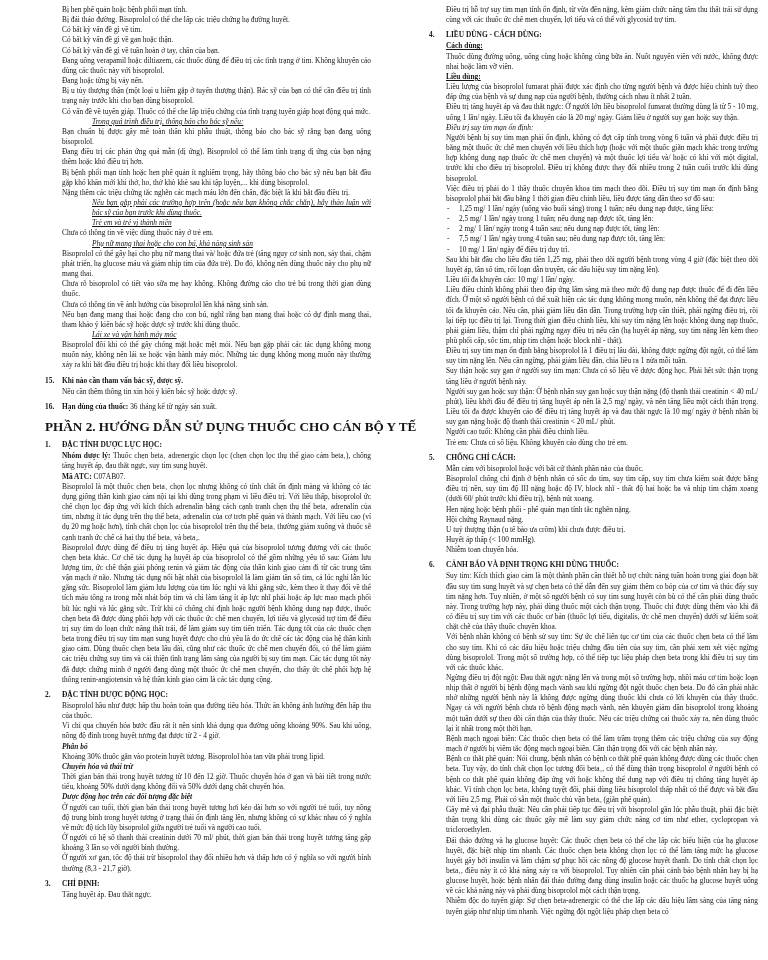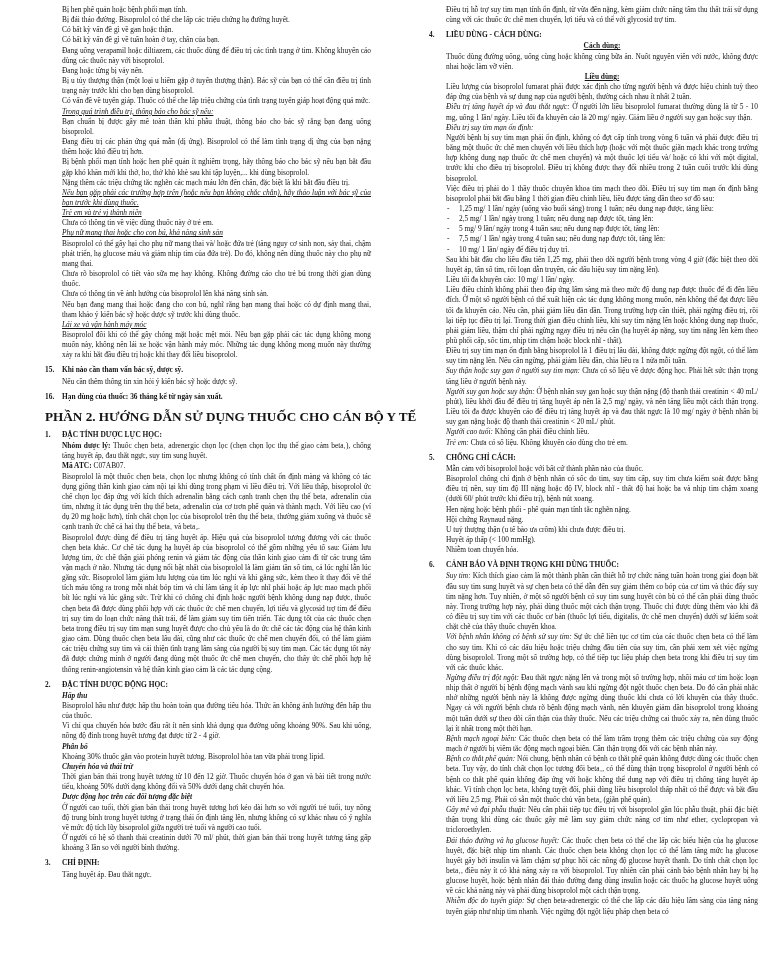--- a/index.html
+++ b/index.html
@@ -11,46 +11,47 @@
     display:flex;
     font-family:"Liberation Serif","DejaVu Serif",serif;
     font-size:7.4px;
     line-height:10.15px;
     color:#151515;
   }
   .col{box-sizing:border-box;}
   .col-left{width:384px;padding:5px 13px 0 62px;}
   .col-right{width:384px;padding:5px 10px 0 62px;}
   .blk{text-align:justify;}
-  .iu{font-style:italic;text-decoration:underline;}
+  .iu{font-style:italic;text-decoration:underline;margin-left:30px;}
   .hbi{font-weight:bold;font-style:italic;text-align:left;}
-  .hbu{font-weight:bold;text-decoration:underline;text-align:center;}
+  .hbu{font-weight:bold;text-decoration:underline;text-align:left;}
   .hi{font-style:italic;text-align:left;}
   .lead-b{font-weight:bold;}
-  .lead-i{font-style:italic;}
+  .lead-i{}
   .sec{position:relative;font-weight:bold;margin-top:5px;margin-bottom:1px;text-align:left;}
   .sec .num{position:absolute;left:-17px;}
-  .sec .sec-rest{font-weight:bold;}
+  .sec .sec-rest{font-weight:normal;}
   .big{
     font-weight:bold;
     font-size:13.2px;line-height:16px;
     margin:7px 0 5px -17px;
     text-align:left;
     white-space:nowrap;
   }
   .li{padding-left:13px;position:relative;}
   .li .dash{position:absolute;left:1px;}
 </style>
 </head>
 <body>
 
 <div class="page">
   <div class="col col-left">
       <div class="blk p">Bị hen phế quản hoặc bệnh phổi mạn tính.</div>
       <div class="blk p">Bị đái tháo đường. Bisoprolol có thể che lấp các triệu chứng hạ đường huyết.</div>
+      <div class="blk p">Có bất kỳ vấn đề gì về tim.</div>
       <div class="blk p">Có bất kỳ vấn đề gì về gan hoặc thận.</div>
       <div class="blk p">Có bất kỳ vấn đề gì về tuần hoàn ở tay, chân của bạn.</div>
       <div class="blk p">Đang uống verapamil hoặc diltiazem, các thuốc dùng để điều trị các tình trạng ở tim. Không khuyến cáo dùng các thuốc này với bisoprolol.</div>
       <div class="blk p">Đang hoặc từng bị vảy nến.</div>
       <div class="blk p">Bị u tủy thượng thận (một loại u hiếm gặp ở tuyến thượng thận). Bác sỹ của bạn có thể cần điều trị tình trạng này trước khi cho bạn dùng bisoprolol.</div>
       <div class="blk p">Có vấn đề về tuyến giáp. Thuốc có thể che lấp triệu chứng của tình trạng tuyến giáp hoạt động quá mức.</div>
       <div class="blk iu">Trong quá trình điều trị, thông báo cho bác sỹ nếu:</div>
       <div class="blk p">Bạn chuẩn bị được gây mê toàn thân khi phẫu thuật, thông báo cho bác sỹ rằng bạn đang uống bisoprolol.</div>
       <div class="blk p">Đang điều trị các phản ứng quá mẫn (dị ứng). Bisoprolol có thể làm tình trạng dị ứng của bạn nặng thêm hoặc khó điều trị hơn.</div>
       <div class="blk p">Bị bệnh phổi mạn tính hoặc hen phế quản ít nghiêm trọng, hãy thông báo cho bác sỹ nếu bạn bắt đầu gặp khó khăn mới khi thở, ho, thở khò khè sau khi tập luyện,... khi dùng bisoprolol.</div>
@@ -68,47 +69,47 @@
       <div class="blk sec"><span class="num">15.</span><span class="sec-title">Khi nào cần tham vấn bác sỹ, dược sỹ.</span></div>
       <div class="blk p">Nếu cần thêm thông tin xin hỏi ý kiến bác sỹ hoặc dược sỹ.</div>
       <div class="blk sec"><span class="num">16.</span><span class="sec-title">Hạn dùng của thuốc:</span><span class="sec-rest"> 36 tháng kể từ ngày sản xuất.</span></div>
       <div class="blk big">PHẦN 2. HƯỚNG DẪN SỬ DỤNG THUỐC CHO CÁN BỘ Y TẾ</div>
       <div class="blk sec"><span class="num">1.</span><span class="sec-title">ĐẶC TÍNH DƯỢC LỰC HỌC:</span></div>
       <div class="blk p"><span class="lead-b">Nhóm dược lý:</span> Thuốc chẹn beta₁ adrenergic chọn lọc (chẹn chọn lọc thụ thể giao cảm beta₁), chống tăng huyết áp, đau thắt ngực, suy tim sung huyết.</div>
       <div class="blk p"><span class="lead-b">Mã ATC:</span> C07AB07.</div>
       <div class="blk p">Bisoprolol là một thuốc chẹn beta₁ chọn lọc nhưng không có tính chất ổn định màng và không có tác dụng giống thần kinh giao cảm nội tại khi dùng trong phạm vi liều điều trị. Với liều thấp, bisoprolol ức chế chọn lọc đáp ứng với kích thích adrenalin bằng cách cạnh tranh chẹn thụ thể beta₁ adrenalin của tim, nhưng ít tác dụng trên thụ thể beta₂ adrenalin của cơ trơn phế quản và thành mạch. Với liều cao (ví dụ 20 mg hoặc hơn), tính chất chọn lọc của bisoprolol trên thụ thể beta₁ thường giảm xuống và thuốc sẽ cạnh tranh ức chế cả hai thụ thể beta₁ và beta₂.</div>
       <div class="blk p">Bisoprolol được dùng để điều trị tăng huyết áp. Hiệu quả của bisoprolol tương đương với các thuốc chẹn beta khác. Cơ chế tác dụng hạ huyết áp của bisoprolol có thể gồm những yếu tố sau: Giảm lưu lượng tim, ức chế thận giải phóng renin và giảm tác động của thần kinh giao cảm đi từ các trung tâm vận mạch ở não. Nhưng tác dụng nổi bật nhất của bisoprolol là làm giảm tần số tim, cả lúc nghỉ lẫn lúc gắng sức. Bisoprolol làm giảm lưu lượng của tim lúc nghỉ và khi gắng sức, kèm theo ít thay đổi về thể tích máu tống ra trong mỗi nhát bóp tim và chỉ làm tăng ít áp lực nhĩ phải hoặc áp lực mao mạch phổi bít lúc nghỉ và lúc gắng sức. Trừ khi có chống chỉ định hoặc người bệnh không dung nạp được, thuốc chẹn beta đã được dùng phối hợp với các thuốc ức chế men chuyển, lợi tiểu và glycosid trợ tim để điều trị suy tim do loạn chức năng thất trái, để làm giảm suy tim tiến triển. Tác dụng tốt của các thuốc chẹn beta trong điều trị suy tim mạn sung huyết được cho chủ yếu là do ức chế các tác động của hệ thần kinh giao cảm. Dùng thuốc chẹn beta lâu dài, cũng như các thuốc ức chế men chuyển đổi, có thể làm giảm các triệu chứng suy tim và cải thiện tình trạng lâm sàng của người bị suy tim mạn. Các tác dụng tốt này đã được chứng minh ở người đang dùng một thuốc ức chế men chuyển, cho thấy ức chế phối hợp hệ thống renin-angiotensin và hệ thần kinh giao cảm là các tác dụng cộng.</div>
       <div class="blk sec"><span class="num">2.</span><span class="sec-title">ĐẶC TÍNH DƯỢC ĐỘNG HỌC:</span></div>
-      <div class="blk hbi">Hấp thu</div>
       <div class="blk p">Bisoprolol hầu như được hấp thu hoàn toàn qua đường tiêu hóa. Thức ăn không ảnh hưởng đến hấp thu của thuốc.</div>
       <div class="blk p">Vì chỉ qua chuyển hóa bước đầu rất ít nên sinh khả dụng qua đường uống khoảng 90%. Sau khi uống, nồng độ đỉnh trong huyết tương đạt được từ 2 - 4 giờ.</div>
       <div class="blk hbi">Phân bố</div>
       <div class="blk p">Khoảng 30% thuốc gắn vào protein huyết tương. Bisoprolol hòa tan vừa phải trong lipid.</div>
       <div class="blk hbi">Chuyển hóa và thải trừ</div>
       <div class="blk p">Thời gian bán thải trong huyết tương từ 10 đến 12 giờ. Thuốc chuyển hóa ở gan và bài tiết trong nước tiểu, khoảng 50% dưới dạng không đổi và 50% dưới dạng chất chuyển hóa.</div>
       <div class="blk hbi">Dược động học trên các đối tượng đặc biệt</div>
       <div class="blk p">Ở người cao tuổi, thời gian bán thải trong huyết tương hơi kéo dài hơn so với người trẻ tuổi, tuy nồng độ trung bình trong huyết tương ở trạng thái ổn định tăng lên, nhưng không có sự khác nhau có ý nghĩa về mức độ tích lũy bisoprolol giữa người trẻ tuổi và người cao tuổi.</div>
       <div class="blk p">Ở người có hệ số thanh thải creatinin dưới 70 ml/ phút, thời gian bán thải trong huyết tương tăng gấp khoảng 3 lần so với người bình thường.</div>
+      <div class="blk p">Ở người xơ gan, tốc độ thải trừ bisoprolol thay đổi nhiều hơn và thấp hơn có ý nghĩa so với người bình thường (8,3 - 21,7 giờ).</div>
       <div class="blk sec"><span class="num">3.</span><span class="sec-title">CHỈ ĐỊNH:</span></div>
       <div class="blk p">Tăng huyết áp. Đau thắt ngực.</div>
     </div>
   <div class="col col-right">
       <div class="blk p">Điều trị hỗ trợ suy tim mạn tính ổn định, từ vừa đến nặng, kèm giảm chức năng tâm thu thất trái sử dụng cùng với các thuốc ức chế men chuyển, lợi tiểu và có thể với glycosid trợ tim.</div>
       <div class="blk sec"><span class="num">4.</span><span class="sec-title">LIỀU DÙNG - CÁCH DÙNG:</span></div>
       <div class="blk hbu">Cách dùng:</div>
       <div class="blk p">Thuốc dùng đường uống, uống cùng hoặc không cùng bữa ăn. Nuốt nguyên viên với nước, không được nhai hoặc làm vỡ viên.</div>
       <div class="blk hbu">Liều dùng:</div>
       <div class="blk p">Liều lượng của bisoprolol fumarat phải được xác định cho từng người bệnh và được hiệu chỉnh tuỳ theo đáp ứng của bệnh và sự dung nạp của người bệnh, thường cách nhau ít nhất 2 tuần.</div>
       <div class="blk p"><span class="lead-i">Điều trị tăng huyết áp và đau thắt ngực:</span> Ở người lớn liều bisoprolol fumarat thường dùng là từ 5 - 10 mg, uống 1 lần/ ngày. Liều tối đa khuyến cáo là 20 mg/ ngày. Giảm liều ở người suy gan hoặc suy thận.</div>
       <div class="blk hi">Điều trị suy tim mạn ổn định:</div>
       <div class="blk p">Người bệnh bị suy tim mạn phải ổn định, không có đợt cấp tính trong vòng 6 tuần và phải được điều trị bằng một thuốc ức chế men chuyển với liều thích hợp (hoặc với một thuốc giãn mạch khác trong trường hợp không dung nạp thuốc ức chế men chuyển) và một thuốc lợi tiểu và/ hoặc có khi với một digital, trước khi cho điều trị bisoprolol. Điều trị không được thay đổi nhiều trong 2 tuần cuối trước khi dùng bisoprolol.</div>
       <div class="blk p">Việc điều trị phải do 1 thầy thuốc chuyên khoa tim mạch theo dõi. Điều trị suy tim mạn ổn định bằng bisoprolol phải bắt đầu bằng 1 thời gian điều chỉnh liều, liều được tăng dần theo sơ đồ sau:</div>
       <div class="blk li"><span class="dash">-</span><span>1,25 mg/ 1 lần/ ngày (uống vào buổi sáng) trong 1 tuần; nếu dung nạp được, tăng liều:</span></div>
       <div class="blk li"><span class="dash">-</span><span>2,5 mg/ 1 lần/ ngày trong 1 tuần; nếu dung nạp được tốt, tăng lên:</span></div>
-      <div class="blk li"><span class="dash">-</span><span>5 mg/ 9 lần/ ngày trong 4 tuần sau; nếu dung nạp được tốt, tăng lên:</span></div>
+      <div class="blk li"><span class="dash">-</span><span>2 mg/ 1 lần/ ngày trong 4 tuần sau; nếu dung nạp được tốt, tăng lên:</span></div>
       <div class="blk li"><span class="dash">-</span><span>7,5 mg/ 1 lần/ ngày trong 4 tuần sau; nếu dung nạp được tốt, tăng lên:</span></div>
       <div class="blk li"><span class="dash">-</span><span>10 mg/ 1 lần/ ngày để điều trị duy trì.</span></div>
       <div class="blk p">Sau khi bắt đầu cho liều đầu tiên 1,25 mg, phải theo dõi người bệnh trong vòng 4 giờ (đặc biệt theo dõi huyết áp, tần số tim, rối loạn dẫn truyền, các dấu hiệu suy tim nặng lên).</div>
       <div class="blk p">Liều tối đa khuyến cáo: 10 mg/ 1 lần/ ngày.</div>
       <div class="blk p">Liều điều chỉnh không phải theo đáp ứng lâm sàng mà theo mức độ dung nạp được thuốc để đi đến liều đích. Ở một số người bệnh có thể xuất hiện các tác dụng không mong muốn, nên không thể đạt được liều tối đa khuyến cáo. Nếu cần, phải giảm liều dần dần. Trong trường hợp cần thiết, phải ngừng điều trị, rồi lại tiếp tục điều trị lại. Trong thời gian điều chỉnh liều, khi suy tim nặng lên hoặc không dung nạp thuốc, phải giảm liều, thậm chí phải ngừng ngay điều trị nếu cần (hạ huyết áp nặng, suy tim nặng lên kèm theo phù phổi cấp, sốc tim, nhịp tim chậm hoặc block nhĩ - thất).</div>
       <div class="blk p">Điều trị suy tim mạn ổn định bằng bisoprolol là 1 điều trị lâu dài, không được ngừng đột ngột, có thể làm suy tim nặng lên. Nếu cần ngừng, phải giảm liều dần, chia liều ra 1 nửa mỗi tuần.</div>
       <div class="blk p"><span class="lead-i">Suy thận hoặc suy gan ở người suy tim mạn:</span> Chưa có số liệu về dược động học. Phải hết sức thận trọng tăng liều ở người bệnh này.</div>
       <div class="blk p"><span class="lead-i">Người suy gan hoặc suy thận:</span> Ở bệnh nhân suy gan hoặc suy thận nặng (độ thanh thải creatinin &lt; 40 mL/ phút), liều khởi đầu để điều trị tăng huyết áp nên là 2,5 mg/ ngày, và nên tăng liều một cách thận trọng. Liều tối đa được khuyến cáo để điều trị tăng huyết áp và đau thắt ngực là 10 mg/ ngày ở bệnh nhân bị suy gan nặng hoặc độ thanh thải creatinin &lt; 20 mL/ phút.</div>
       <div class="blk p"><span class="lead-i">Người cao tuổi:</span> Không cần phải điều chỉnh liều.</div>
       <div class="blk p"><span class="lead-i">Trẻ em:</span> Chưa có số liệu. Không khuyến cáo dùng cho trẻ em.</div>

